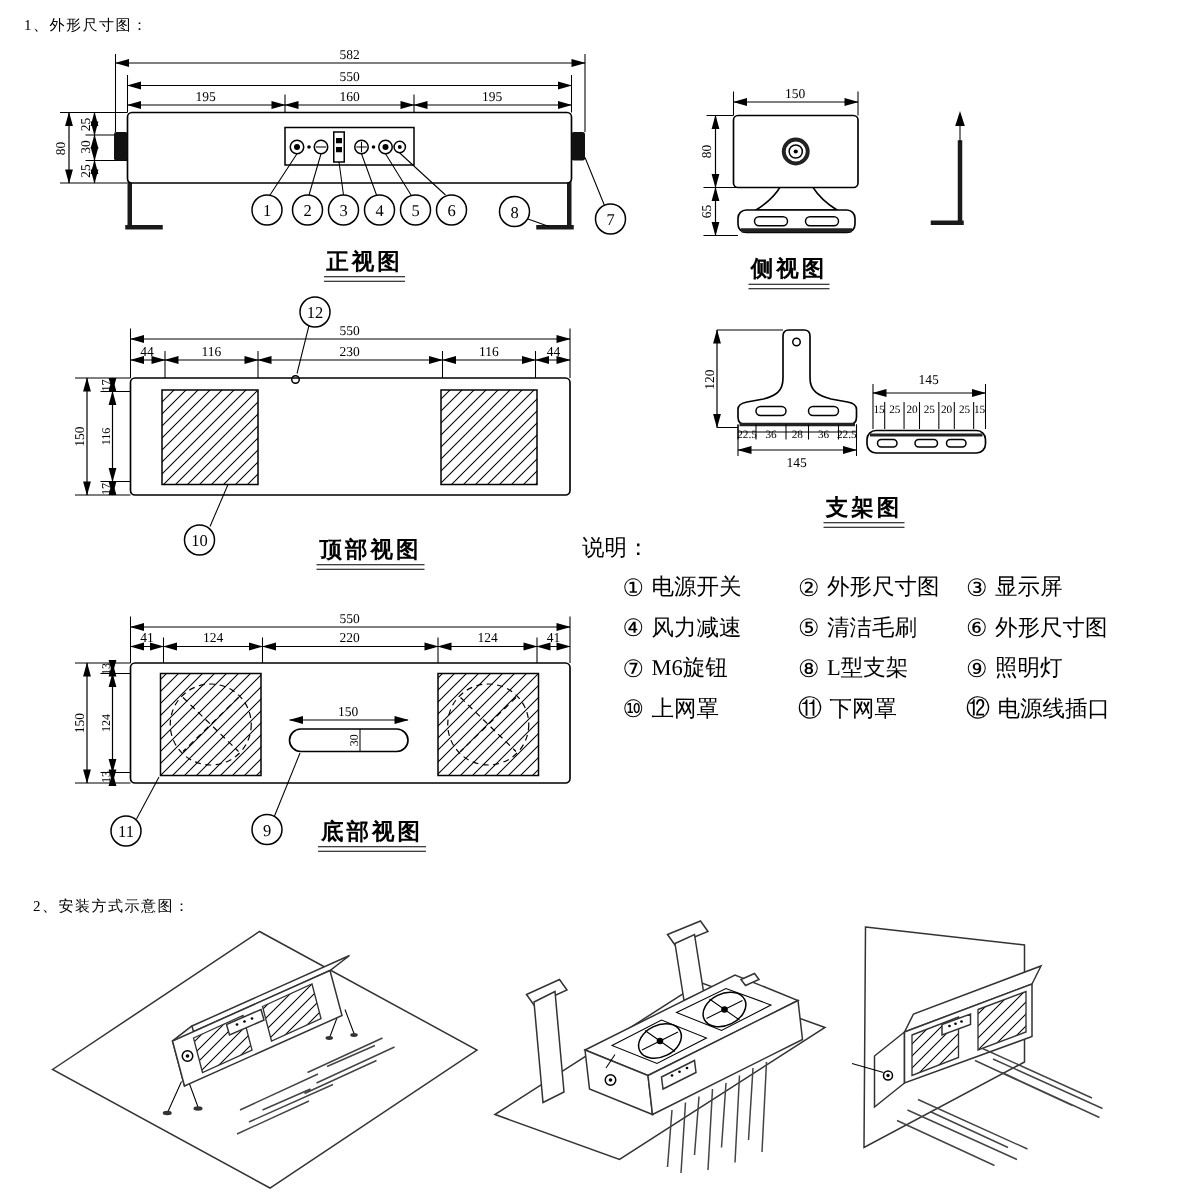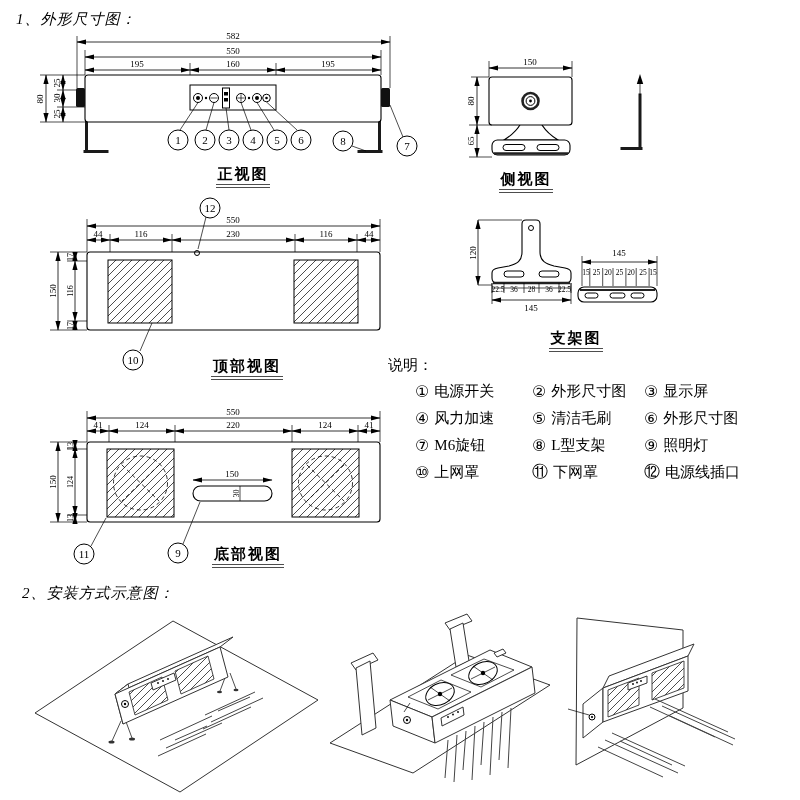--- a/index.html
+++ b/index.html
@@ -1,20 +1,20 @@
 <!DOCTYPE html>
 <html><head>
 <meta charset="utf-8">
 <style>
   html,body{margin:0;padding:0;background:#fff;}
   #stage{position:relative;width:800px;height:800px;background:#fff;overflow:hidden;
          font-family:"Liberation Serif","DejaVu Serif",serif;color:#000;}
   #stage svg{position:absolute;left:0;top:0;}
   .htext{position:absolute;white-space:nowrap;}
-  .sec-title{font-size:15px;letter-spacing:1px;font-style:italic;}
+  .sec-title{font-size:10px;letter-spacing:1px;}
   .legend{position:absolute;text-align:center;}
   .legend-title{font-size:15px;}
   .legend-grid{position:absolute;left:27px;top:22px;display:grid;
                grid-template-columns:117px 112px 170px;grid-auto-rows:27px;}
   .li{font-size:15px;display:flex;align-items:center;gap:5px;}
   .li .cn{font-size:16px;font-family:"DejaVu Sans","Liberation Serif",sans-serif;}
   
   .o{fill:#fff;stroke:#000;stroke-width:1.1;}
   .x{stroke:#000;stroke-width:.7;fill:none;}
   .dl{stroke:#000;stroke-width:.8;fill:none;marker-start:url(#ar);marker-end:url(#ar);}
@@ -403,40 +403,40 @@
           <circle cx="592" cy="717" r="1.1" fill="#000"></circle>
     </g>
     <g class="sp">
       <path fill="none" d="M655,699 L728,732 M662,706 L735,739 M650,707 L715,737 M668,715 L733,745
                            M612,733 L685,766 M605,740 L678,773 M620,741 L672,765 M598,747 L663,777"></path>
     </g>
   </g>
 </svg>
 
   <div class="htext sec-title" style="left:16px;top:10px;">1、外形尺寸图：</div>
-  <div class="htext sec-title" style="left:22px;top:584px;">2、安装方式示意图：</div>
+  <div class="htext sec-title" style="left:22px;top:597px;">2、安装方式示意图：</div>
 
   <div class="legend" style="left:388px;top:356px;">
     <div class="legend-title">说明：</div>
     <div class="legend-grid">
       <div class="li">
           <span class="cn">①</span>
           <span>电源开关</span>
         </div>
       <div class="li">
           <span class="cn">②</span>
           <span>外形尺寸图</span>
         </div>
       <div class="li">
           <span class="cn">③</span>
           <span>显示屏</span>
         </div>
       <div class="li">
           <span class="cn">④</span>
-          <span>风力加速</span>
+          <span>风力减速</span>
         </div>
       <div class="li">
           <span class="cn">⑤</span>
           <span>清洁毛刷</span>
         </div>
       <div class="li">
           <span class="cn">⑥</span>
           <span>外形尺寸图</span>
         </div>
       <div class="li">

